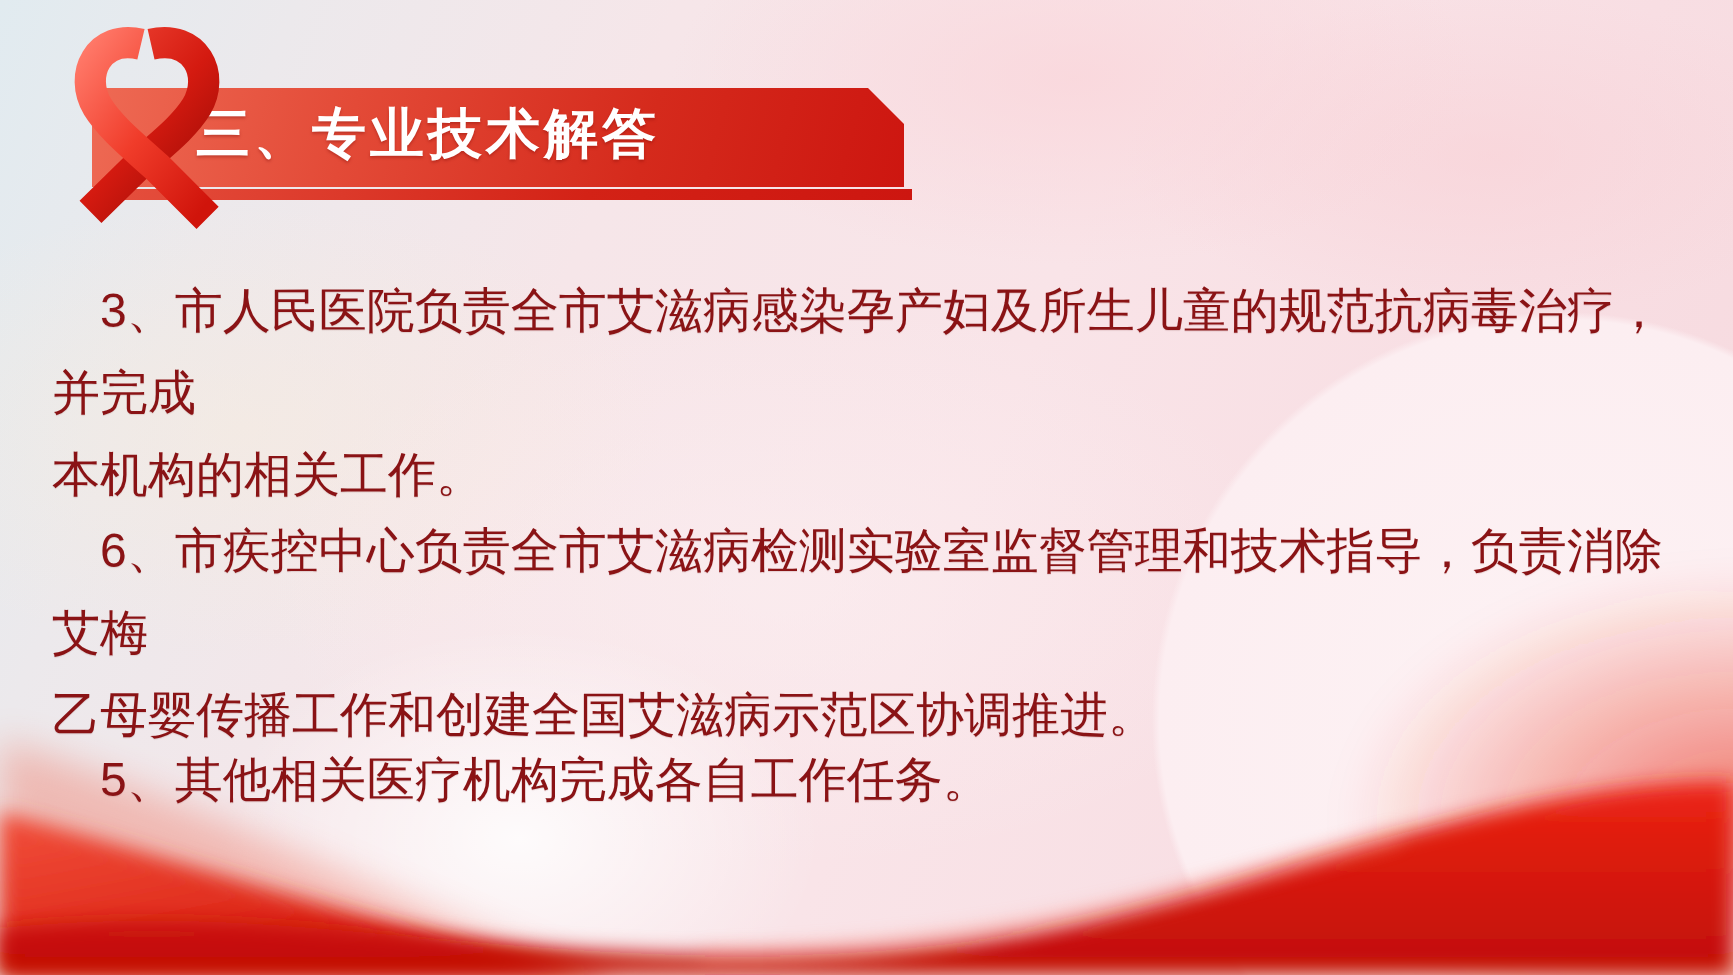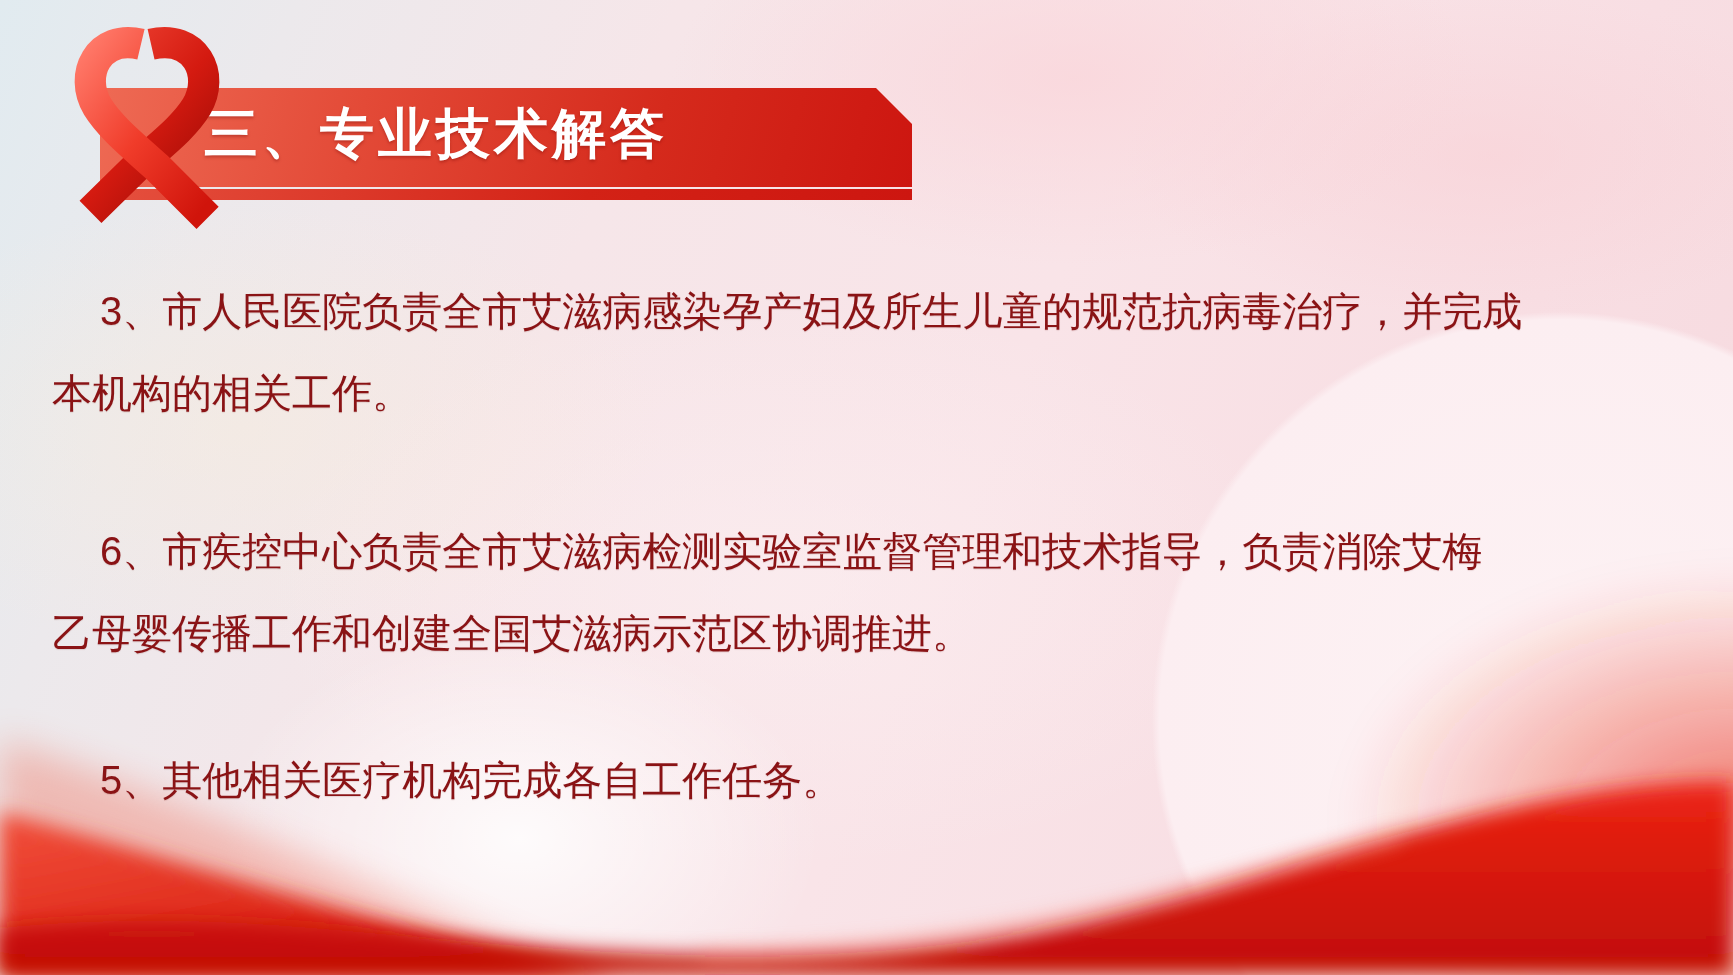--- a/index.html
+++ b/index.html
@@ -19,42 +19,42 @@
       radial-gradient(ellipse 600px 330px at 14% 44%, rgba(247,236,221,.5),  rgba(247,236,221,0) 70%),
       radial-gradient(ellipse 700px 380px at 45% 60%, rgba(252,240,242,.55), rgba(252,240,242,0) 75%),
       linear-gradient(112deg,#e1ebf0 0%,#ece9ec 14%,#f6e6e9 32%,#f9e4e8 55%,#f8dee3 78%,#f6d9de 100%);
   }
 
   
   .wave{position:absolute;inset:0;pointer-events:none;}
 
   
   .banner{
-    position:absolute;left:100px;top:88px;width:812px;height:99px;
+    position:absolute;left:92px;top:88px;width:812px;height:99px;
     background:linear-gradient(105deg,#ee6a54 0%,#e34a37 32%,#d52a1c 68%,#cd1610 100%);
     clip-path:polygon(0 0, calc(100% - 36px) 0, 100% 36px, 100% 100%, 0 100%);
   }
   .banner-title{
     margin:0;padding-left:104px;line-height:90px;
     font-size:54px;font-weight:bold;color:#ffffff;letter-spacing:4px;
     text-shadow:0 2px 3px rgba(120,10,5,.35);
     white-space:nowrap;
   }
   .banner-stripe{
     position:absolute;left:100px;top:189px;width:812px;height:11px;
     background:linear-gradient(100deg,#e5503e 0%,#d32216 60%,#cd1610 100%);
   }
 
   
   .ribbon{position:absolute;left:52px;top:20px;width:186px;height:212px;z-index:5;}
 
   
   .para{
     position:absolute;left:52px;right:30px;margin:0;
-    font-size:40px;line-height:82px;color:#8a1315;
+    font-size:48px;line-height:82px;color:#8a1315;
     text-indent:48px;white-space:pre-line;
     font-weight:500;
     text-shadow:0 1px 1px rgba(90,10,10,.12);
   }
   .para.p1{top:270px;}
   .para.p2{top:510px;}
   .para.p3{top:739px;}
 </style>
 </head>
 <body>

